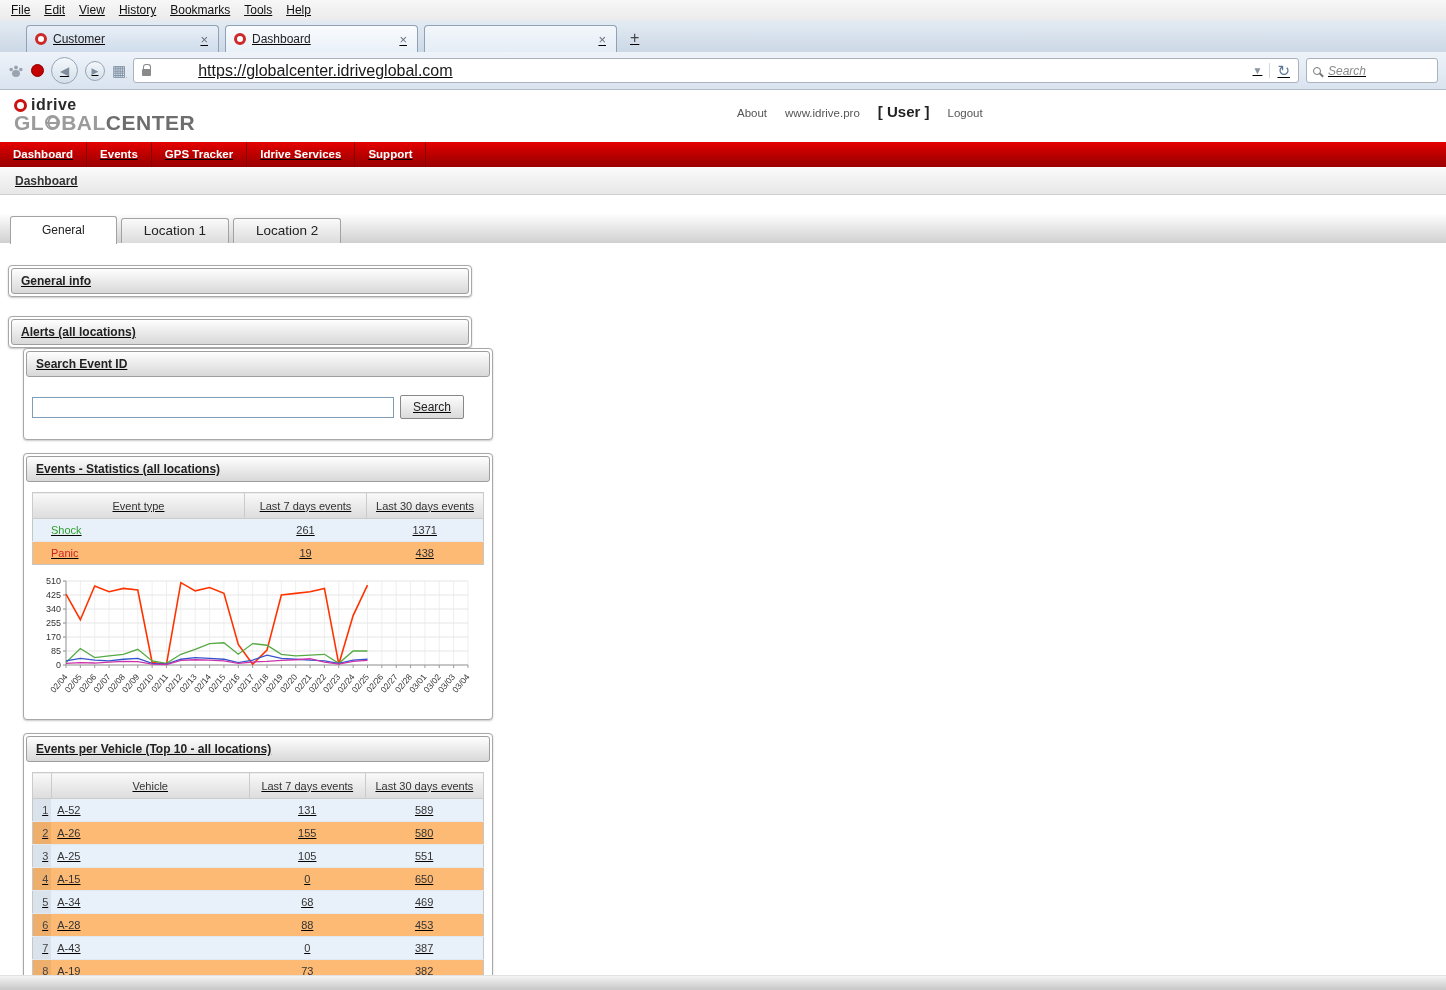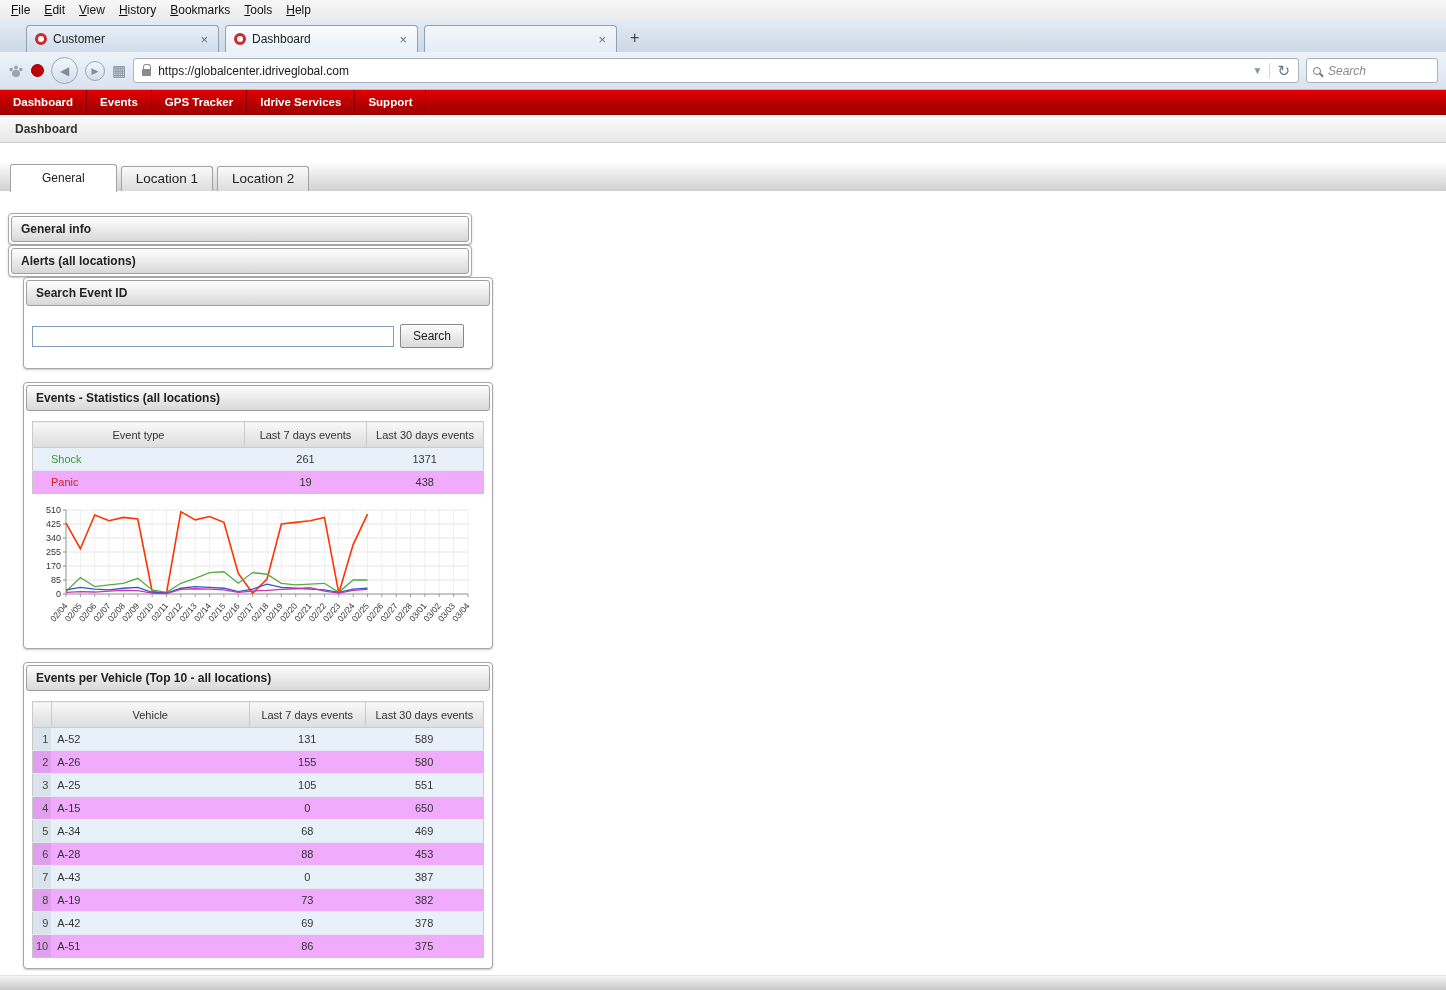--- a/index.html
+++ b/index.html
@@ -1,18 +1,18 @@
 <!DOCTYPE html>
 <html><head>
 <meta charset="utf-8">
 <style>
   * { box-sizing: border-box; }
   html,body { margin:0; padding:0; background:#fff; }
   body { font-family:"Liberation Sans", sans-serif; width:1446px; height:990px; }
-  .screen { position:relative; width:1446px; height:990px; overflow:hidden; background:#fff; }
+  .screen { position:relative; width:1446px; height:990px; overflow:hidden; background:#fff;text-decoration:underline; }
 
   
   .chrome-top { position:relative; }
   .menubar { height:20px; background:linear-gradient(#f7f7f7,#ebebeb); display:flex; align-items:center; padding-left:4px; font-size:12px; color:#111; position:relative; z-index:2; }
   .menu-item { padding:2px 7px; cursor:default; }
   .menu-item::first-letter { text-decoration:underline; }
 
   .aero { position:absolute; top:0; right:0; width:406px; height:52px; z-index:1;
           background:linear-gradient(180deg,#e9f2fb 0%, #cfe2f5 45%, #b4cfec 100%); }
   .aero-box { position:absolute; display:block; }
@@ -39,21 +39,21 @@
   .navbtn { border-radius:50%; border:1px solid #96a4b4; background:linear-gradient(#f4f8fc,#d4dfe9);
             color:#7e8c9b; display:flex; align-items:center; justify-content:center; flex:none; }
   .navbtn.back { width:27px; height:27px; font-size:12px; }
   .navbtn.fwd { width:20px; height:20px; font-size:9px; }
   .grid-ic { color:#76879a; font-size:15px; line-height:1; }
   .urlbar { flex:1; height:25px; background:#fff; border:1px solid #a9b2bd; border-radius:3px;
             display:flex; align-items:center; padding:0 8px; gap:7px; }
   .lock { width:9px; height:7px; background:#8a8a8a; border-radius:1px; position:relative; margin-top:4px; flex:none; }
   .lock::before { content:""; position:absolute; top:-5px; left:1px; width:6px; height:5px;
                   border:1.5px solid #8a8a8a; border-bottom:none; border-radius:3px 3px 0 0; }
-  .url-text { font-size:12px; color:#1a1a1a; }
+  .url-text { font-size:16px; color:#1a1a1a;margin-left:40px; }
   .url-drop { margin-left:auto; color:#8a95a2; font-size:10px; }
   .reload { color:#5f7897; font-size:15px; border-left:1px solid #d4d9df; padding-left:7px; line-height:1; }
   .searchbox { width:132px; height:25px; background:#fff; border:1px solid #a9b2bd; border-radius:3px;
                display:flex; align-items:center; padding:0 6px; gap:5px; flex:none; }
   .mag { width:8px; height:8px; border:1.5px solid #777; border-radius:50%; position:relative; flex:none; }
   .mag::after { content:""; position:absolute; width:5px; height:1.5px; background:#777;
                 transform:rotate(45deg); right:-4px; bottom:-2px; }
   .search-input { border:none; outline:none; width:100%; font-size:12px; font-family:"Liberation Sans",sans-serif; }
   .search-input::placeholder { font-style:italic; color:#8a8a8a; }
 
@@ -80,50 +80,50 @@
   .rednav-item { padding:0 13px; line-height:25px; font-size:11.5px; font-weight:bold; color:#fff;
                  border-right:1px solid #850000; cursor:pointer; }
 
   .breadcrumb { height:28px; line-height:28px; background:linear-gradient(#fbfbfb,#e7e7e7);
                 border-bottom:1px solid #cfcfcf; font-size:12px; font-weight:bold; color:#333; padding-left:15px; }
 
   .tabstrip { margin-top:18px; height:30px; position:relative;
               background:linear-gradient(#ffffff,#d0d0d0); }
   .ptabs { position:absolute; left:10px; bottom:0; display:flex; align-items:flex-end; }
   .ptab { border:1px solid #a2a2a2; border-bottom:none; border-radius:3px 3px 0 0;
-          background:linear-gradient(#fafafa,#dcdcdc); padding:4px 14px 5px; font-size:13.5px; color:#222;
+          background:linear-gradient(#fafafa,#dcdcdc); padding:4px 22px 5px; font-size:13.5px; color:#222;
           margin-right:4px; cursor:pointer; }
   .ptab.active { background:#fff; font-size:12px; padding:6px 31px 7px; margin-bottom:-1px; }
 
   .content { display:flex; align-items:flex-start; padding:22px 0 0 8px;flex-direction:column; }
   .col-left { width:464px; flex:none; }
   .col-right { width:470px; flex:none; margin-left:15px; }
 
   .panel { border:1px solid #a8a8a8; border-radius:4px; background:#fff; box-shadow:0 1px 2px rgba(0,0,0,.22); }
   .panel-h { margin:2px; border:1px solid #9e9e9e; border-radius:3px;
              background:linear-gradient(#fefefe,#d8d8d8); padding:5px 9px;
              font-size:12px; font-weight:bold; color:#222; }
   .panel-b { padding:8px 8px 10px; }
 
   
   .gi-body { height:128px; position:relative; }
   .address-row { position:absolute; left:2px; right:2px; bottom:2px; height:24px; display:flex; align-items:stretch; }
   .addr-main { width:317px; display:flex; align-items:center; }
   .addr-label { font-size:11px; font-weight:bold; color:#8a8a8a; padding-left:9px; }
   .addr-value { font-size:15px; color:#222; margin-left:12px; }
   .addr-filler { flex:1; background:#e9e9e9; }
-  .panel.alerts { }
+  .panel.alerts { margin-top:19px; }
 
   
   .tbl { width:100%; border-collapse:collapse; font-size:11px; color:#333; border:1px solid #c6c6c6; }
   .tbl th { height:26px; background:linear-gradient(#f9f9f9,#dcdcdc); border:1px solid #cbcbcb;
             font-weight:normal; font-size:11px; color:#333; text-align:center; }
   .tbl td { padding:5px 6px; border-top:1px solid #e1e8f0; }
   .row-odd  { background:#e8f1fa; }
-  .row-even { background:#f0abfc; }
+  .row-even { background:#fdba74; }
 
   .alerts-tbl .col-val { width:62px; }
   .alerts-tbl td.aval { text-align:center; font-size:11.5px; }
 
   .stats-tbl th:nth-child(1){ width:212px; }
   .stats-tbl th:nth-child(2){ width:122px; }
   .stats-tbl td.num { text-align:center; }
   .stats-tbl td.etype { padding-left:18px; }
 
   .search-row { padding:16px 8px 20px; display:flex; gap:6px; align-items:center; }
@@ -203,20 +203,40 @@
       <span class="reload">↻</span>
     </div>
     <div class="searchbox">
       <span class="mag"></span>
       <input class="search-input" placeholder="Search" style="">
     </div>
   </div>
 
   <div class="page">
 
+    <div class="site-header">
+      <div class="logo">
+        <div class="logo-top">
+          <span class="logo-e"></span>
+          <span class="logo-idrive">idrive</span>
+        </div>
+        <div class="logo-bottom">
+          <span>GL</span>
+          <span class="globe"></span>
+          <span>BAL</span>
+          <span class="logo-center">CENTER</span>
+        </div>
+      </div>
+      <div class="header-links" id="hlinks">
+          <span class="hlink">About</span>
+          <span class="hlink">www.idrive.pro</span>
+          <span class="hlink user">[ User ]</span>
+          <span class="hlink">Logout</span>
+        </div>
+    </div>
 
     <div class="rednav" id="rednav">
         <span class="rednav-item">Dashboard</span>
         <span class="rednav-item">Events</span>
         <span class="rednav-item">GPS Tracker</span>
         <span class="rednav-item">Idrive Services</span>
         <span class="rednav-item">Support</span>
       </div>
 
     <div class="breadcrumb">Dashboard</div>

